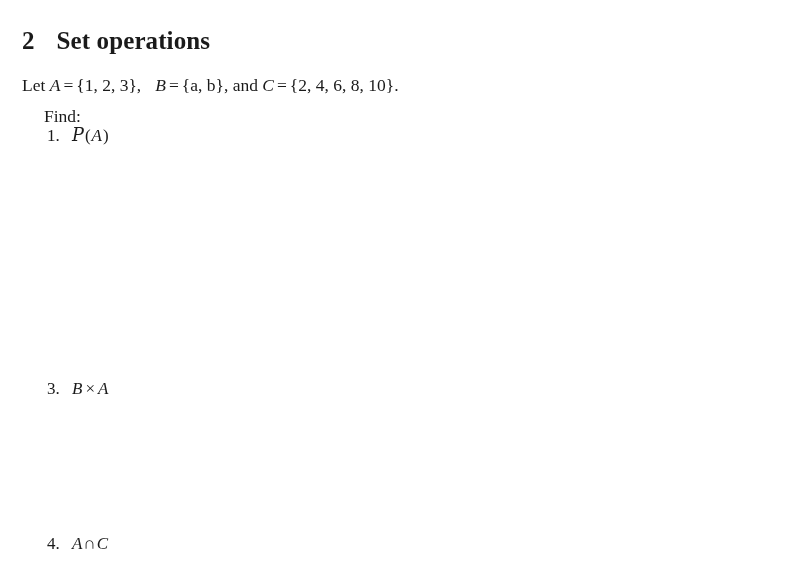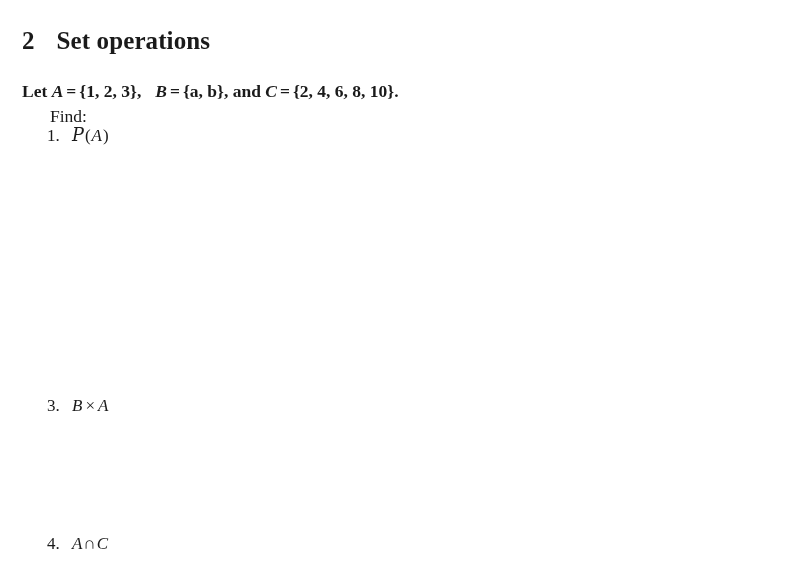--- a/index.html
+++ b/index.html
@@ -40,29 +40,28 @@
     margin-right: 22px;
   }
   .section-title {
     display: inline-block;
   }
 
   
   .intro {
     position: absolute;
     left: 22px;
-    top: 60px;
+    top: 54px;
     font-size: 17.5px;
     line-height: 1.55;
     white-space: nowrap;
-    font-weight: bold;
   }
   .intro-line2 {
     position: absolute;
-    left: 50px;
+    left: 44px;
     top: 85px;
     font-size: 17.5px;
     line-height: 1.55;
     white-space: nowrap;
   }
 
   
   .mi {
     font-family: "Liberation Serif", "DejaVu Serif", serif;
     font-style: italic;
@@ -106,21 +105,21 @@
   }
   .problem-item {
     position: absolute;
     left: 47px;
     font-size: 17px;
     white-space: nowrap;
     line-height: 1.4;
   }
   .item-1 { top: 123px; }
   .item-2 { top: 255px; }
-  .item-3 { top: 394px; }
+  .item-3 { top: 377px; }
   .item-4 { top: 532px; }
 
   .item-marker {
     display: inline-block;
     width: 25px;
     font-style: normal;
   }
   .item-body {
     display: inline-block;
   }

